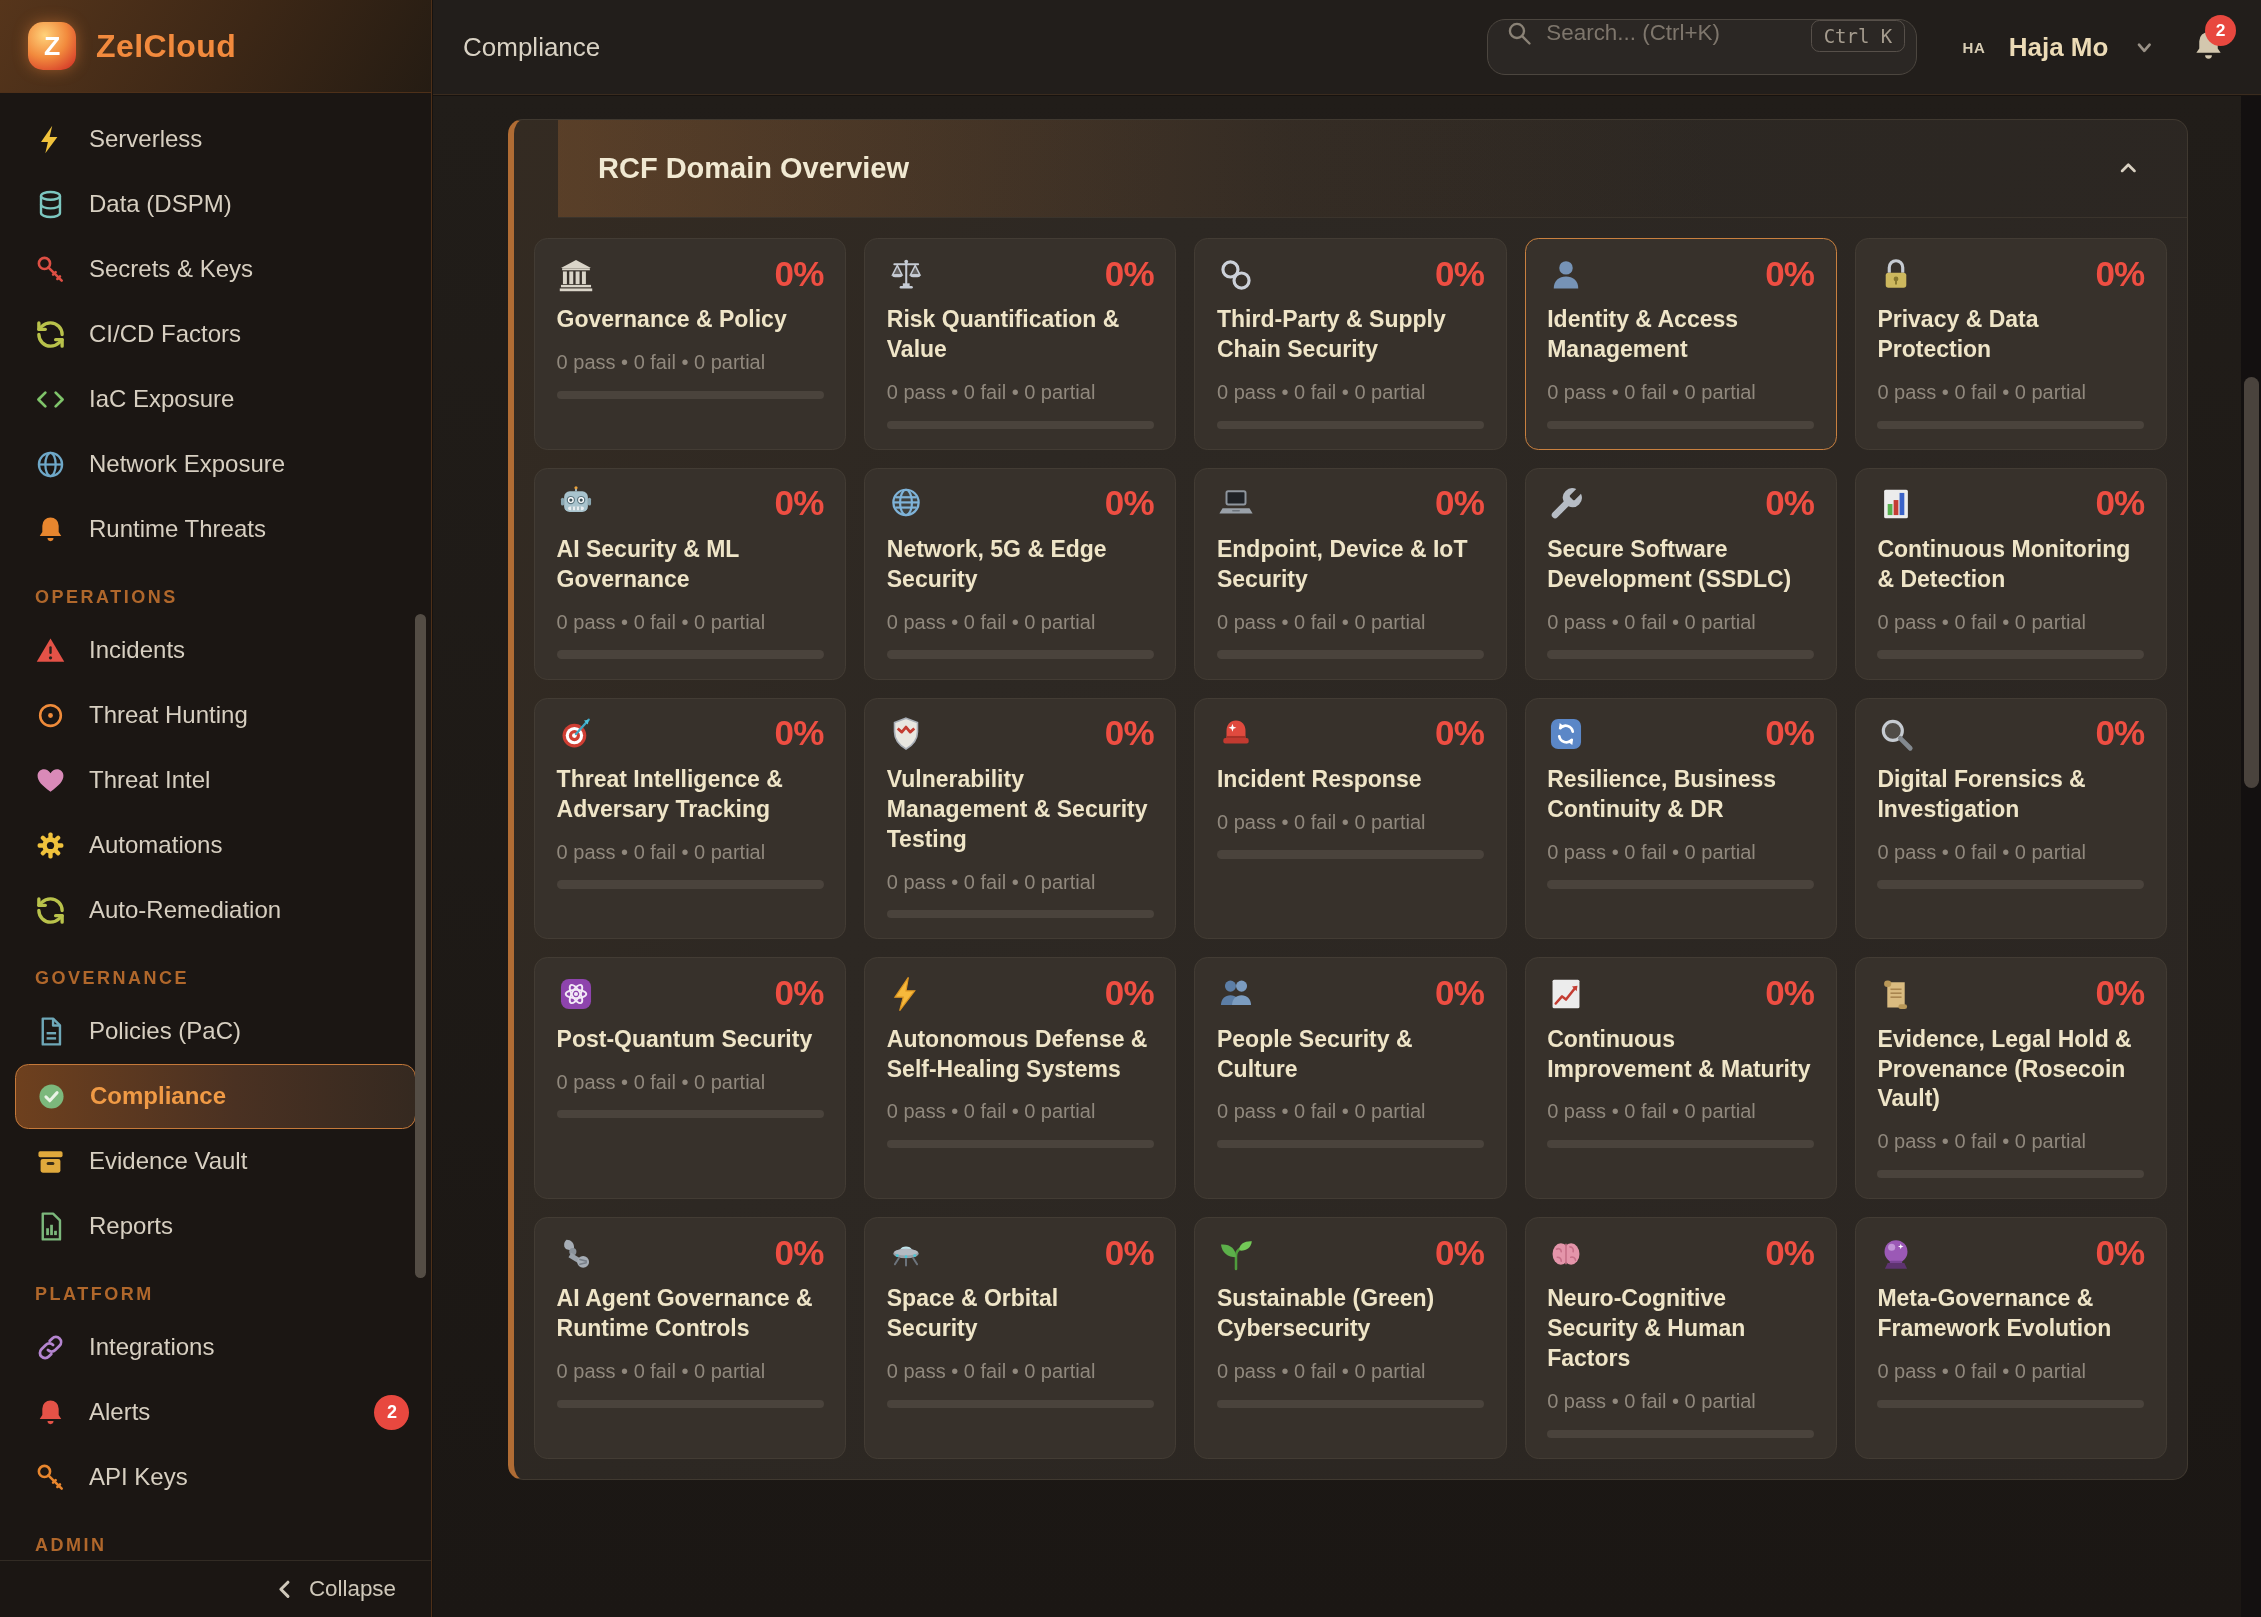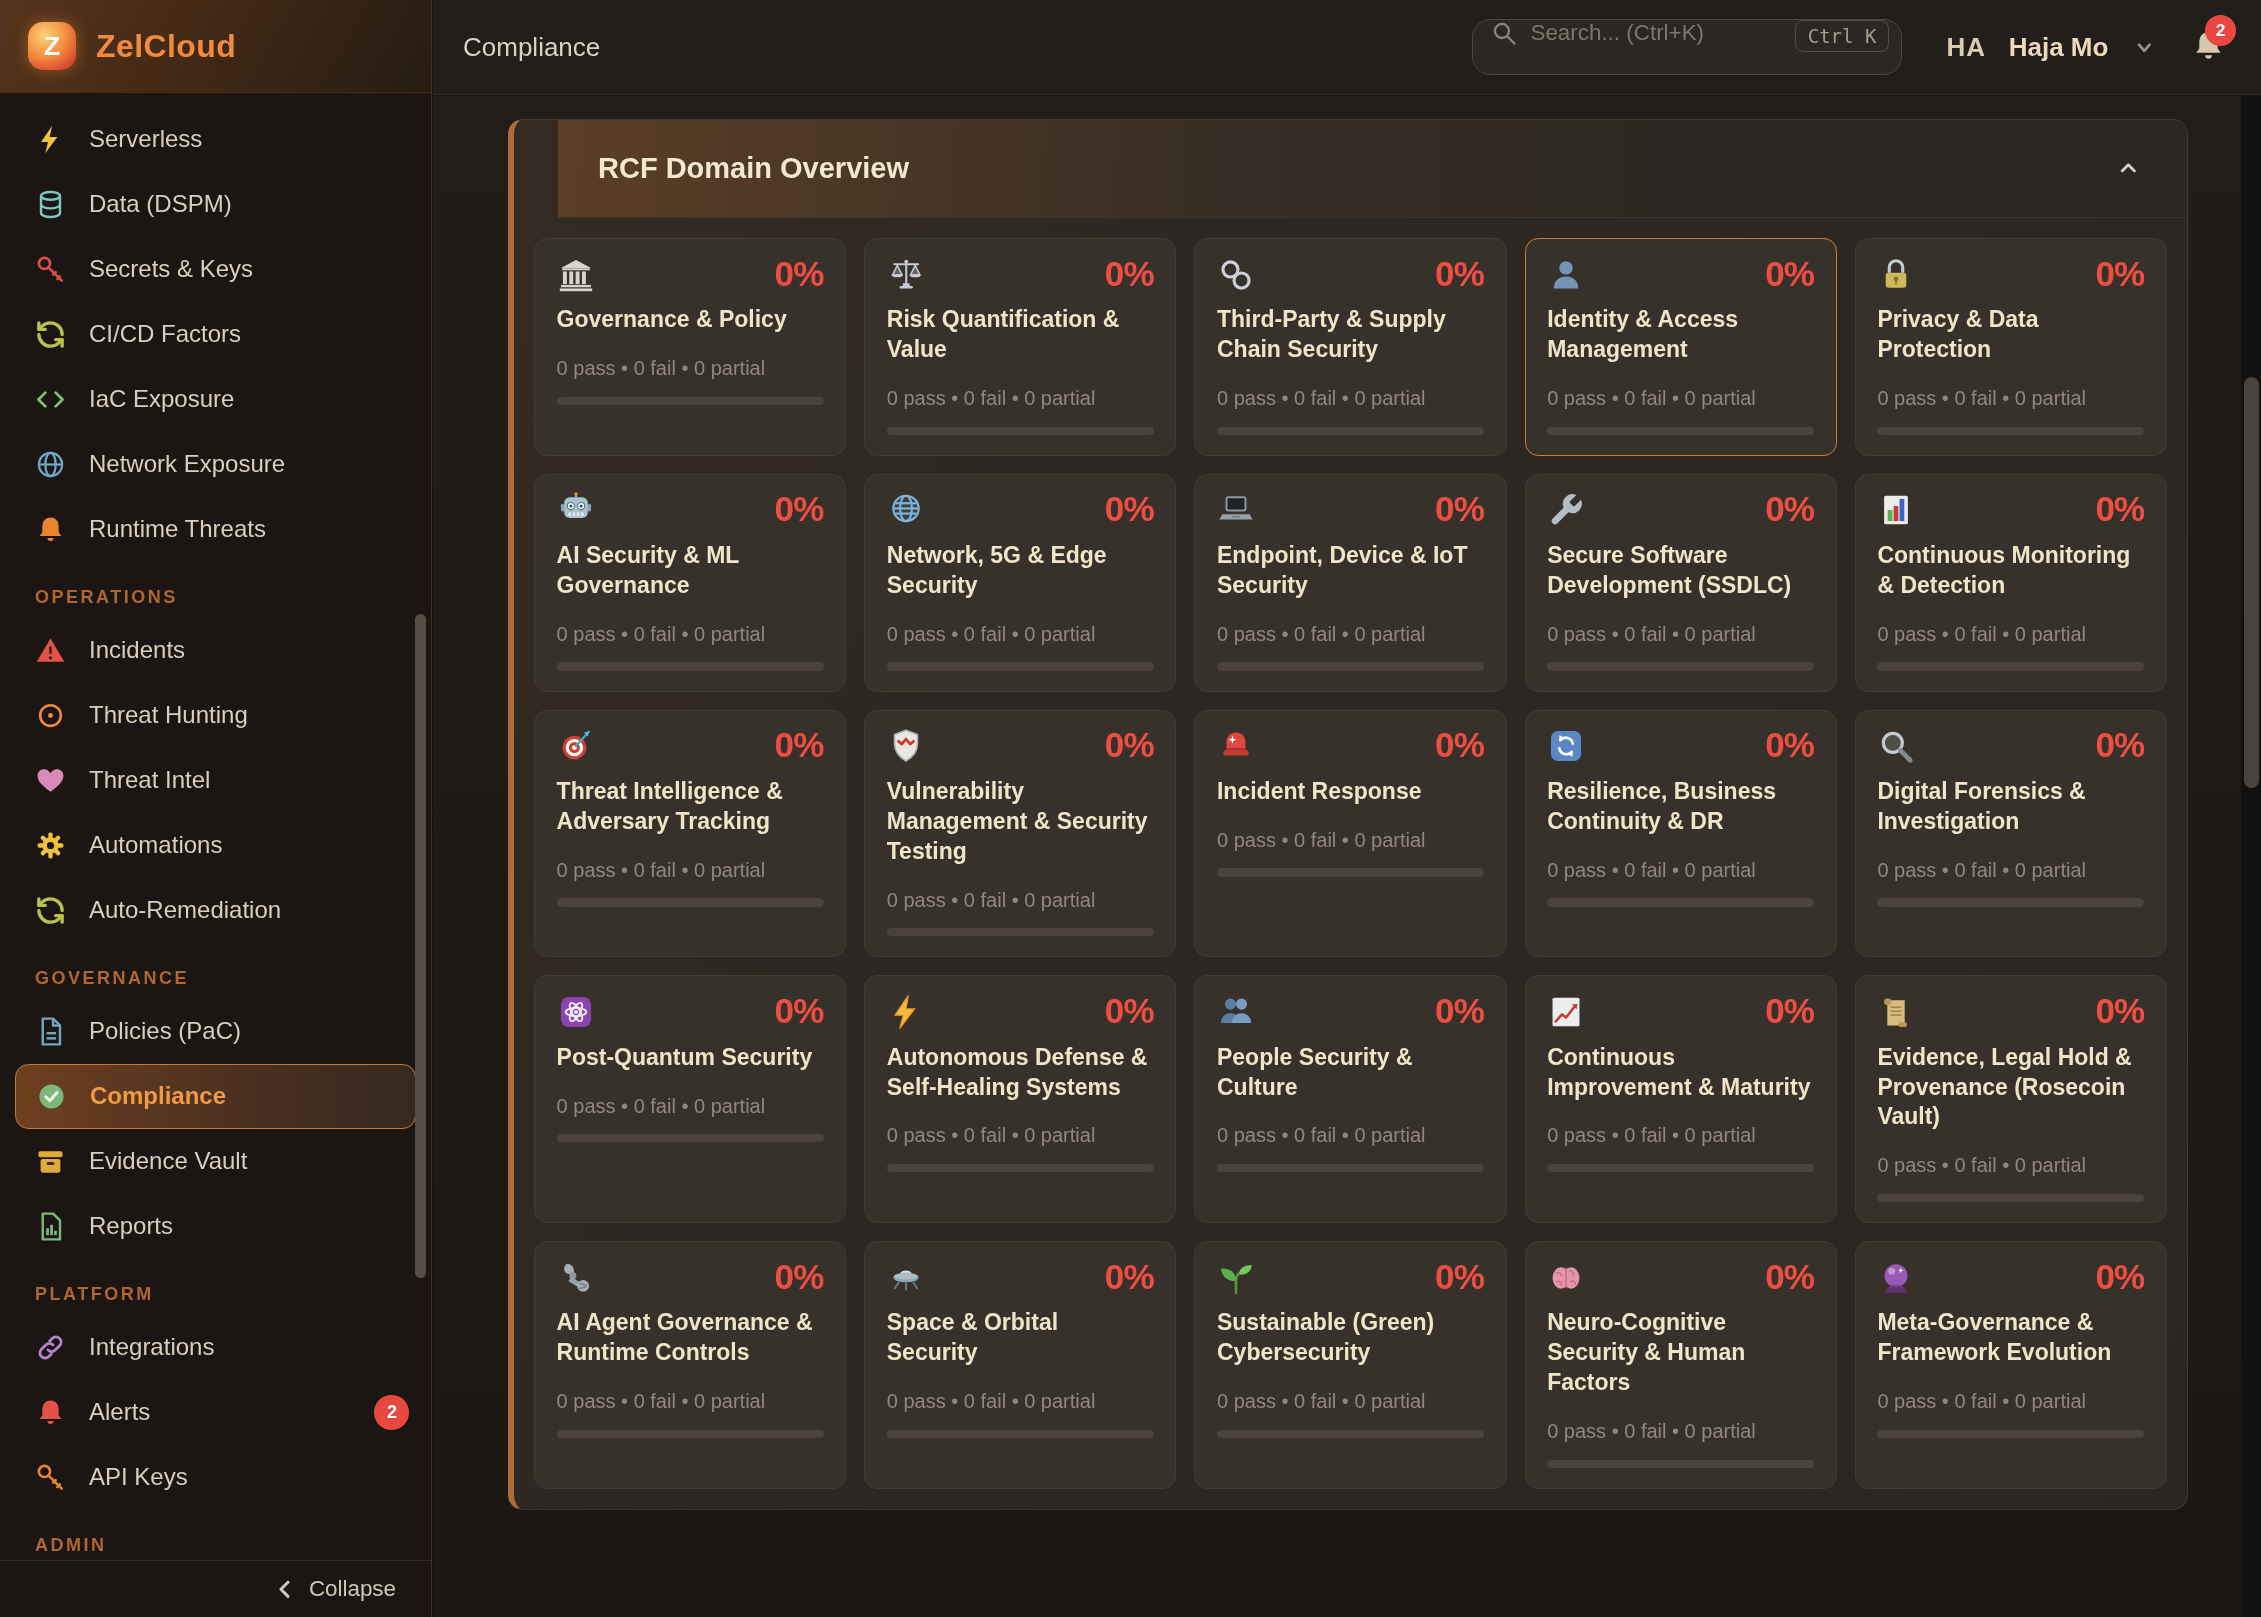--- a/index.html
+++ b/index.html
@@ -40,21 +40,21 @@
     border-bottom:1.7px solid #3a2b1e; display:flex; align-items:center; padding:0 35px 0 30px; }
   .tb-title { font-size:26px; color:#d9d2c4; }
   .search { margin-left:auto; width:430px; height:56px; border:1.7px solid #4c463f; border-radius:18px;
     background:#2b2724; display:flex; align-items:flex-start; gap:13.3px; padding:0 11.6px 0 18px; }
   .search input { flex:1; min-width:0; background:transparent; border:none; outline:none;
     font-family:inherit; font-size:22.4px; color:#cfc5b8; }
   .search input::placeholder { color:#7e766c; }
   .kbd { font-family:"DejaVu Sans Mono",monospace; font-size:19px; color:#a59c8e;
     border:1.7px solid #57504a; border-radius:8.3px; padding:4.2px 11.6px; white-space:nowrap; }
   .user-cluster { display:flex; align-items:center; gap:23px; margin-left:45px; cursor:pointer; }
-  .avatar-initials { font-size:26px; font-weight:bold; color:#d8cdb4; letter-spacing:0.8px; }
+  .avatar-initials { font-size:15px; font-weight:bold; color:#d8cdb4; letter-spacing:0.8px; }
   .user-name { font-size:26px; font-weight:bold; color:#ecdbb6; }
   .bell-wrap { position:relative; margin-left:33px; cursor:pointer; }
   .bell-badge { position:absolute; top:-13.3px; right:-10px; width:31px; height:31px; border-radius:50%;
     background:#e8483f; color:#fff; font-size:17.4px; font-weight:bold;
     display:flex; align-items:center; justify-content:center; }
 
   
   .main { position:absolute; left:433px; top:96px; right:0; bottom:0;
     background:linear-gradient(180deg,#211d19 0%,#1b1714 100%); overflow:hidden; }
   .panel { margin:0 73px 0 75px; border:1.7px solid #403930; border-left:6.6px solid #b06c34;
@@ -71,21 +71,21 @@
 
   .cards { padding:20px 20px 20px; display:grid; grid-template-columns:repeat(5,1fr); gap:18px; }
   .card { background:#37312b; border:1.7px solid #433c34; border-radius:13.3px;
     padding:16.6px 21.6px 20px; display:flex; flex-direction:column; cursor:pointer; }
   .card.hl { border-color:#c9803f; }
   .card-top { display:flex; align-items:flex-start; justify-content:space-between; }
   .card-ico { width:38px; height:38px; display:flex; }
   .card-ico svg { width:100%; height:100%; }
   .card-pct { font-size:35px; font-weight:bold; color:#ee4e42; letter-spacing:-0.8px; line-height:1; }
   .card-title { margin-top:11.6px; font-size:23px; font-weight:bold; color:#efe5c8; line-height:1.3; }
-  .card-stats { margin-top:22px; font-size:20px; color:#90887d; }
+  .card-stats { margin-top:16px; font-size:20px; color:#90887d; }
   .card-bar { margin-top:16.6px; height:8.3px; border-radius:5px; background:#4a433c; }
 
   .pg-track { position:absolute; right:0; top:0; width:20px; height:100%; background:#131010; }
   .pg-thumb { position:absolute; right:2.5px; top:281px; width:15px; height:411px;
     border-radius:7.5px; background:#4a433d; }
 </style>
 </head>
 <body>
 
 <aside class="sidebar">

